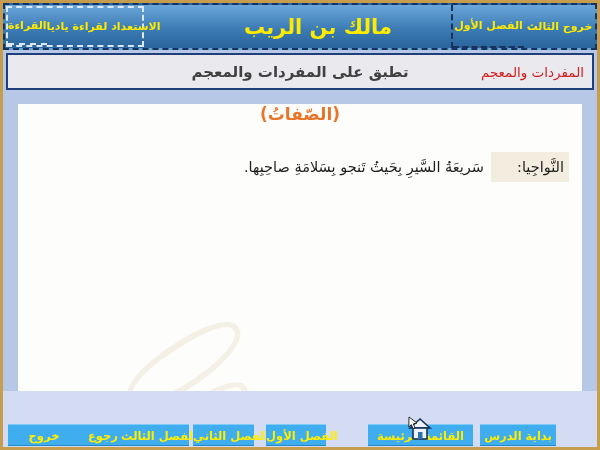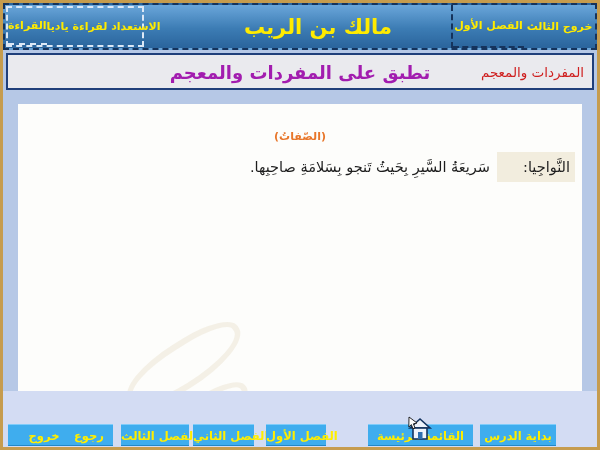--- a/index.html
+++ b/index.html
@@ -32,33 +32,33 @@
   .subheader{
     position:absolute; top:50px; left:3px; right:3px; height:37px;
     background:#eaeaee; border:2px solid #203f7a; box-sizing:border-box;
   }
   .vocab-label{
     position:absolute; right:8px; top:50%; transform:translateY(-50%);
     color:#cf1f1f; font-weight:normal; font-size:13.5px; white-space:nowrap;
   }
   .vocab-instruction{
     position:absolute; left:50%; top:50%; transform:translate(-50%,-50%);
-    color:#a21caf; font-weight:bold; font-size:18px; white-space:nowrap;
+    color:#404040; font-weight:bold; font-size:15px; white-space:nowrap;
   }
   
   .panel{
     position:absolute; top:101px; left:15px; right:15px; height:288px;
     background:#fdfdfb; overflow:hidden;
   }
   .panel-heading{
-    margin-top:26px; text-align:center; direction:rtl;
-    color:#e8762a; font-weight:bold; font-size:11px;
+    margin-top:0; text-align:center; direction:rtl;
+    color:#e8762a; font-weight:bold; font-size:17px;
   }
   .def-list{
-    position:absolute; top:48px; right:7px; left:12px; direction:rtl;
+    position:absolute; top:48px; right:13px; left:12px; direction:rtl;
   }
   .def-row{
     font-size:14.5px; color:#1d1d1d; margin-bottom:10px; line-height:30px;
     white-space:nowrap;
   }
   .term{
     display:inline-block; min-width:78px; background:#f2edde;
     padding:0 5px; margin-left:7px; text-align:right; box-sizing:border-box;
   }
   
@@ -75,21 +75,21 @@
     position:absolute; left:0; right:0; bottom:0; height:56px; background:#d3dcf3;
   }
   .btn{
     position:absolute; top:421px; height:22px; line-height:22px;
     background:#3fadee; color:#ffee00; font-weight:bold; font-size:11.5px;
     text-align:center; cursor:pointer; white-space:nowrap;
     border-top:1px solid #7fccfa; border-bottom:1px solid #2288c8;
     box-sizing:border-box;
   }
   .btn-exit{left:5px; width:72px;}
-  .btn-back{left:62px; width:48px;}
+  .btn-back{left:76px; width:48px;}
   .btn-ch3{left:118px; width:68px;}
   .btn-ch2{left:190px; width:61px;}
   .btn-ch1{left:263px; width:60px;}
   .btn-menu{left:365px; width:105px;}
   .btn-start{left:477px; width:76px;}
   .home-cursor{
     position:absolute; left:404px; top:412px; width:26px; height:30px; z-index:5;
     pointer-events:none;
   }
 </style>

